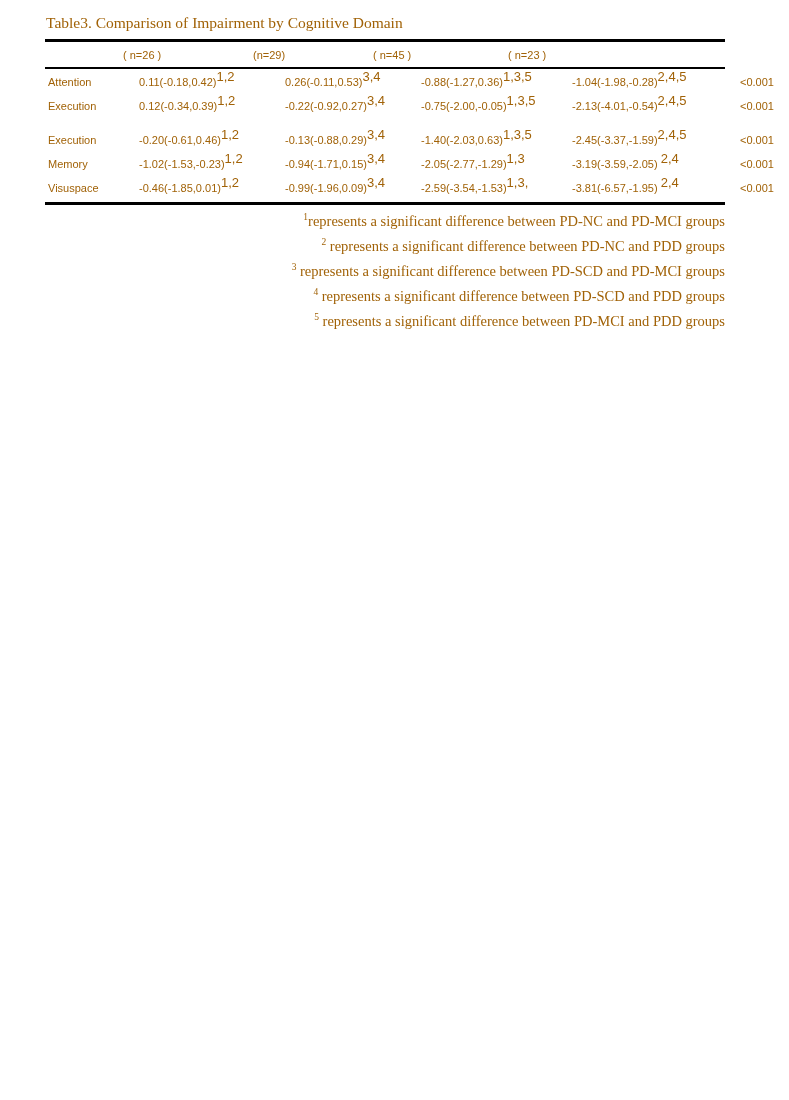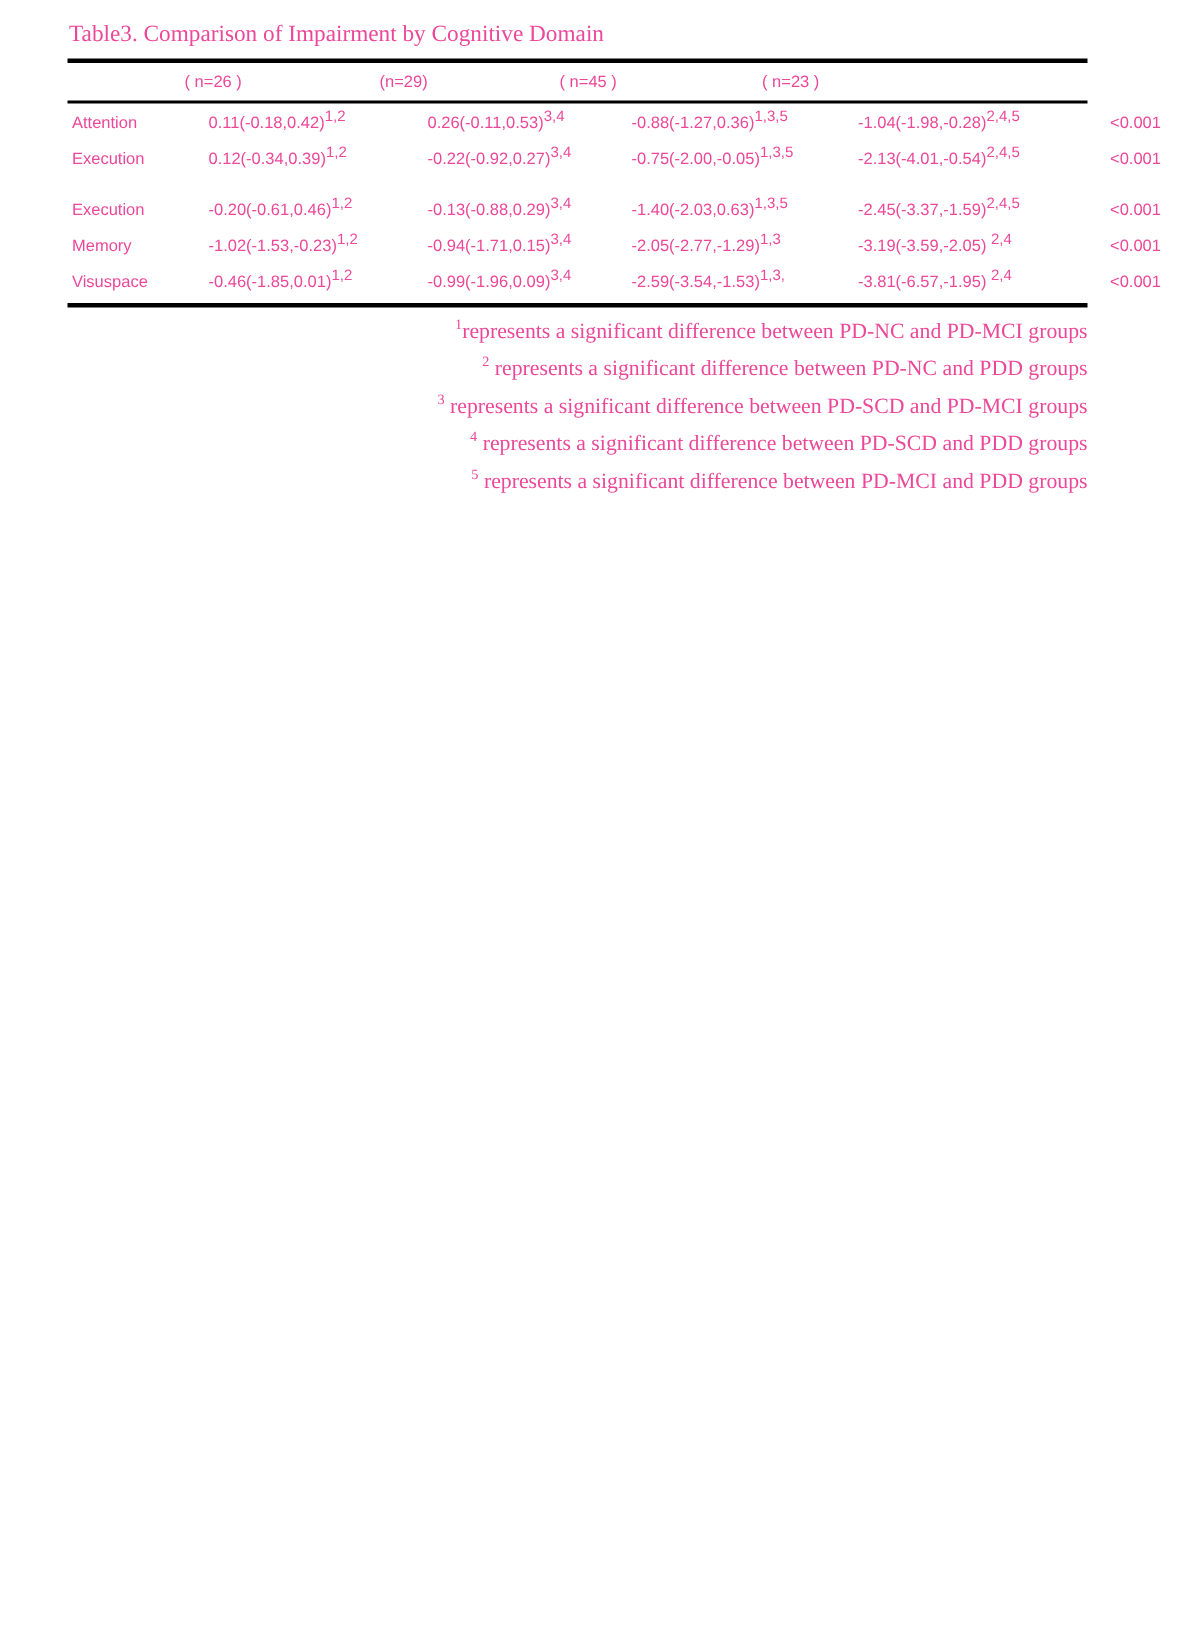--- a/index.html
+++ b/index.html
@@ -1,21 +1,21 @@
 <!DOCTYPE html>
 <html><head>
 <meta charset="utf-8">
 <style>
   html, body { margin: 0; padding: 0; background: #ffffff; }
   .page {
     position: relative;
     width: 789px;
     height: 1040px;
     background: #ffffff;
-    color: #ec4899;
+    color: #a16207;
     overflow: hidden;
     text-decoration: underline;
   }
   .content {
     position: absolute;
     left: 45px;
     top: 13px;
     width: 680px;
   }
   .doc-title {
@@ -37,21 +37,21 @@
     display: grid;
     grid-template-columns: 78px 130px 120px 135px 152px 65px;
     align-items: center;
   }
   .hrow { height: 25px; }
   .trow { height: 24px; gap: 16px; }
   .tbody { padding: 1px 0 2px 0; }
   .rgap { height: 10px; }
   .cell { white-space: nowrap; overflow: visible; }
   .cell.lbl { padding-left: 3px; }
-  sup.ts { font-size: 10px; line-height: 0; }
+  sup.ts { font-size: 13px; line-height: 0; }
   .fnotes {
     margin-top: 4px;
     font-family: "Liberation Serif", serif;
     font-size: 14.5px;
     text-align: right;
   }
   .fline { line-height: 25px; white-space: nowrap; }
   .fline sup { font-size: 9.5px; line-height: 0; }
 </style>
 </head>

